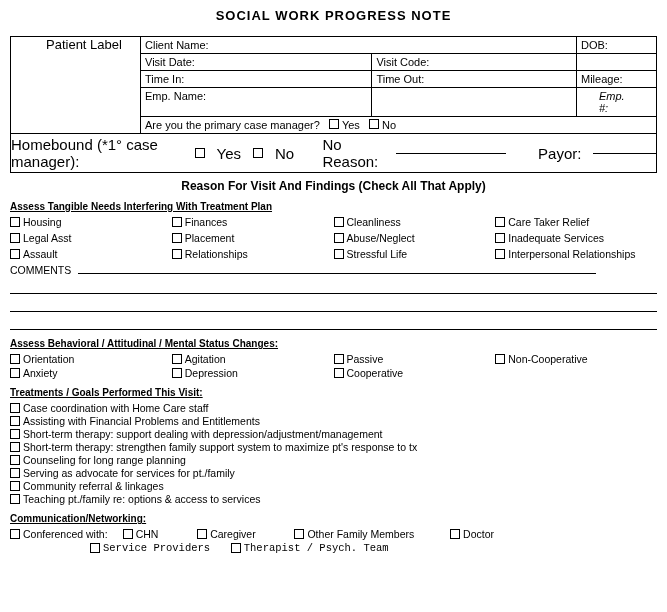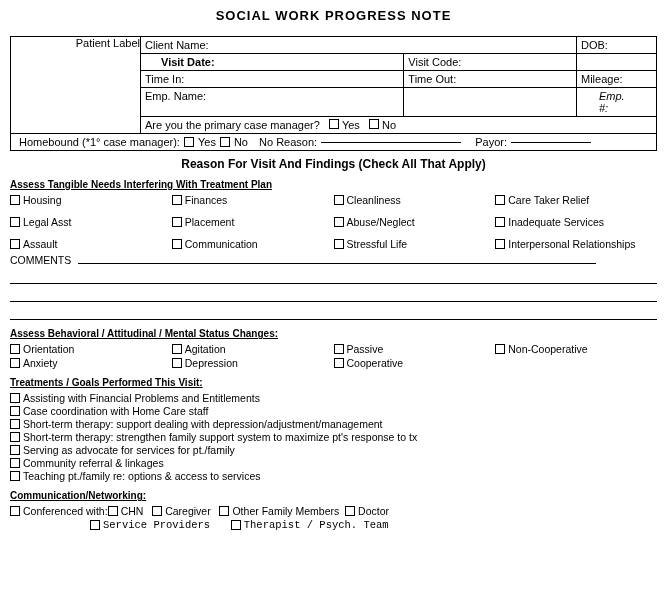--- a/index.html
+++ b/index.html
@@ -13,41 +13,42 @@
       padding: 8px 10px;
     }
     .page-title {
       text-align: center;
       font-weight: bold;
       font-size: 13px;
       margin-bottom: 13px;
       letter-spacing: 1px;
     }
     .patient-label-cell {
-      text-align: right;
+      text-align: left;
       vertical-align: middle;
-      font-size: 11px;
+      font-size: 13px;
       width: 150px;
+      padding-left: 35px;
     }
     .section-title {
       text-align: center;
       font-weight: bold;
       font-size: 12px;
       margin: 6px 0 4px 0;
     }
     .assess-title {
       font-weight: bold;
       font-size: 10px;
       text-decoration: underline;
       margin: 8px 0 4px 0;
     }
     .checkbox-grid {
       display: grid;
       grid-template-columns: 1fr 1fr 1fr 1fr;
-      gap: 10px 0;
+      gap: 4px 0;
       margin-bottom: 4px;
     }
     .checkbox-item {
       display: flex;
       align-items: center;
       gap: 3px;
       font-size: 10.5px;
     }
     .cb {
       width: 10px;
@@ -87,21 +88,21 @@
       display: flex;
       align-items: center;
       gap: 3px;
       font-size: 10.5px;
       margin-bottom: 1px;
     }
     .comm-grid {
       display: flex;
       flex-wrap: wrap;
       align-items: center;
-      gap: 0;
+      gap: 15px;
       font-size: 10.5px;
     }
     .comm-row2 {
       display: flex;
       align-items: flex-start;
       gap: 4px;
       font-size: 10.5px;
       margin-top: 2px;
       padding-left: 80px;
       font-family: Liberation Mono, monospace;
@@ -111,25 +112,25 @@
       border-collapse: collapse;
     }
     .outer-table td {
       border: 1px solid #000;
       vertical-align: top;
     }
     .homebound-bar {
       width: 100%;
       border: 1px solid #000;
       border-top: none;
-      padding: 2px 8px;
-      font-size: 11px;
+      padding: 2px 0;
+      font-size: 15px;
       display: flex;
       align-items: center;
-      gap: 4px;
+      gap: 12px;
     }
   </style>
 </head>
 <body>
 
 <div class="page-title">SOCIAL WORK PROGRESS NOTE</div>
 
 <table class="outer-table">
   <tbody>
       <tr>
@@ -137,21 +138,21 @@
       <span>Patient Label</span>
     </td>
     <td colspan="2" style="padding:2px 4px;">
       <span>Client Name:</span>
     </td>
     <td style="padding:2px 4px; width:80px;">
       <span>DOB:</span>
     </td>
   </tr>
   <tr>
-    <td colspan="1" style="padding:2px 20px;font-weight:bold;">
+    <td colspan="1" style="padding:2px 4px;">
       <span>Visit Date:</span>
     </td>
     <td colspan="1" style="padding:2px 4px;">
       <span>Visit Code:</span>
     </td>
     <td style="padding:2px 4px;"></td>
   </tr>
   <tr>
     <td style="padding:2px 4px;">
       <span>Time In:</span>
@@ -239,21 +240,21 @@
     <span class="cb"></span>
     <span>Inadequate Services</span>
   </div>
 
   <div class="checkbox-item">
     <span class="cb"></span>
     <span>Assault</span>
   </div>
   <div class="checkbox-item">
     <span class="cb"></span>
-    <span>Communication</span>
+    <span>Relationships</span>
   </div>
   <div class="checkbox-item">
     <span class="cb"></span>
     <span>Stressful Life</span>
   </div>
   <div class="checkbox-item">
     <span class="cb"></span>
     <span>Interpersonal Relationships</span>
   </div>
 </div>
@@ -306,36 +307,40 @@
   <div class="checkbox-item"></div>
 </div>
 
 <div style="margin-top:8px;"></div>
 
 <div class="assess-title">Treatments / Goals Performed This Visit:</div>
 
 <div class="treatments-list">
   <div class="treatment-item">
     <span class="cb"></span>
+    <span>Case coordination with Home Care staff</span>
+  </div>
+  <div class="treatment-item">
+    <span class="cb"></span>
     <span>Assisting  with Financial Problems and Entitlements</span>
   </div>
   <div class="treatment-item">
     <span class="cb"></span>
-    <span>Case coordination with Home Care staff</span>
-  </div>
-  <div class="treatment-item">
-    <span class="cb"></span>
     <span>Short-term therapy: support dealing with depression/adjustment/management</span>
   </div>
   <div class="treatment-item">
     <span class="cb"></span>
     <span>Short-term therapy: strengthen family support system to maximize pt's response to tx</span>
   </div>
   <div class="treatment-item">
     <span class="cb"></span>
+    <span>Counseling for long range planning</span>
+  </div>
+  <div class="treatment-item">
+    <span class="cb"></span>
     <span>Serving as advocate for services for pt./family</span>
   </div>
   <div class="treatment-item">
     <span class="cb"></span>
     <span>Community referral &amp; linkages</span>
   </div>
   <div class="treatment-item">
     <span class="cb"></span>
     <span>Teaching pt./family re: options &amp; access to services</span>
   </div>

